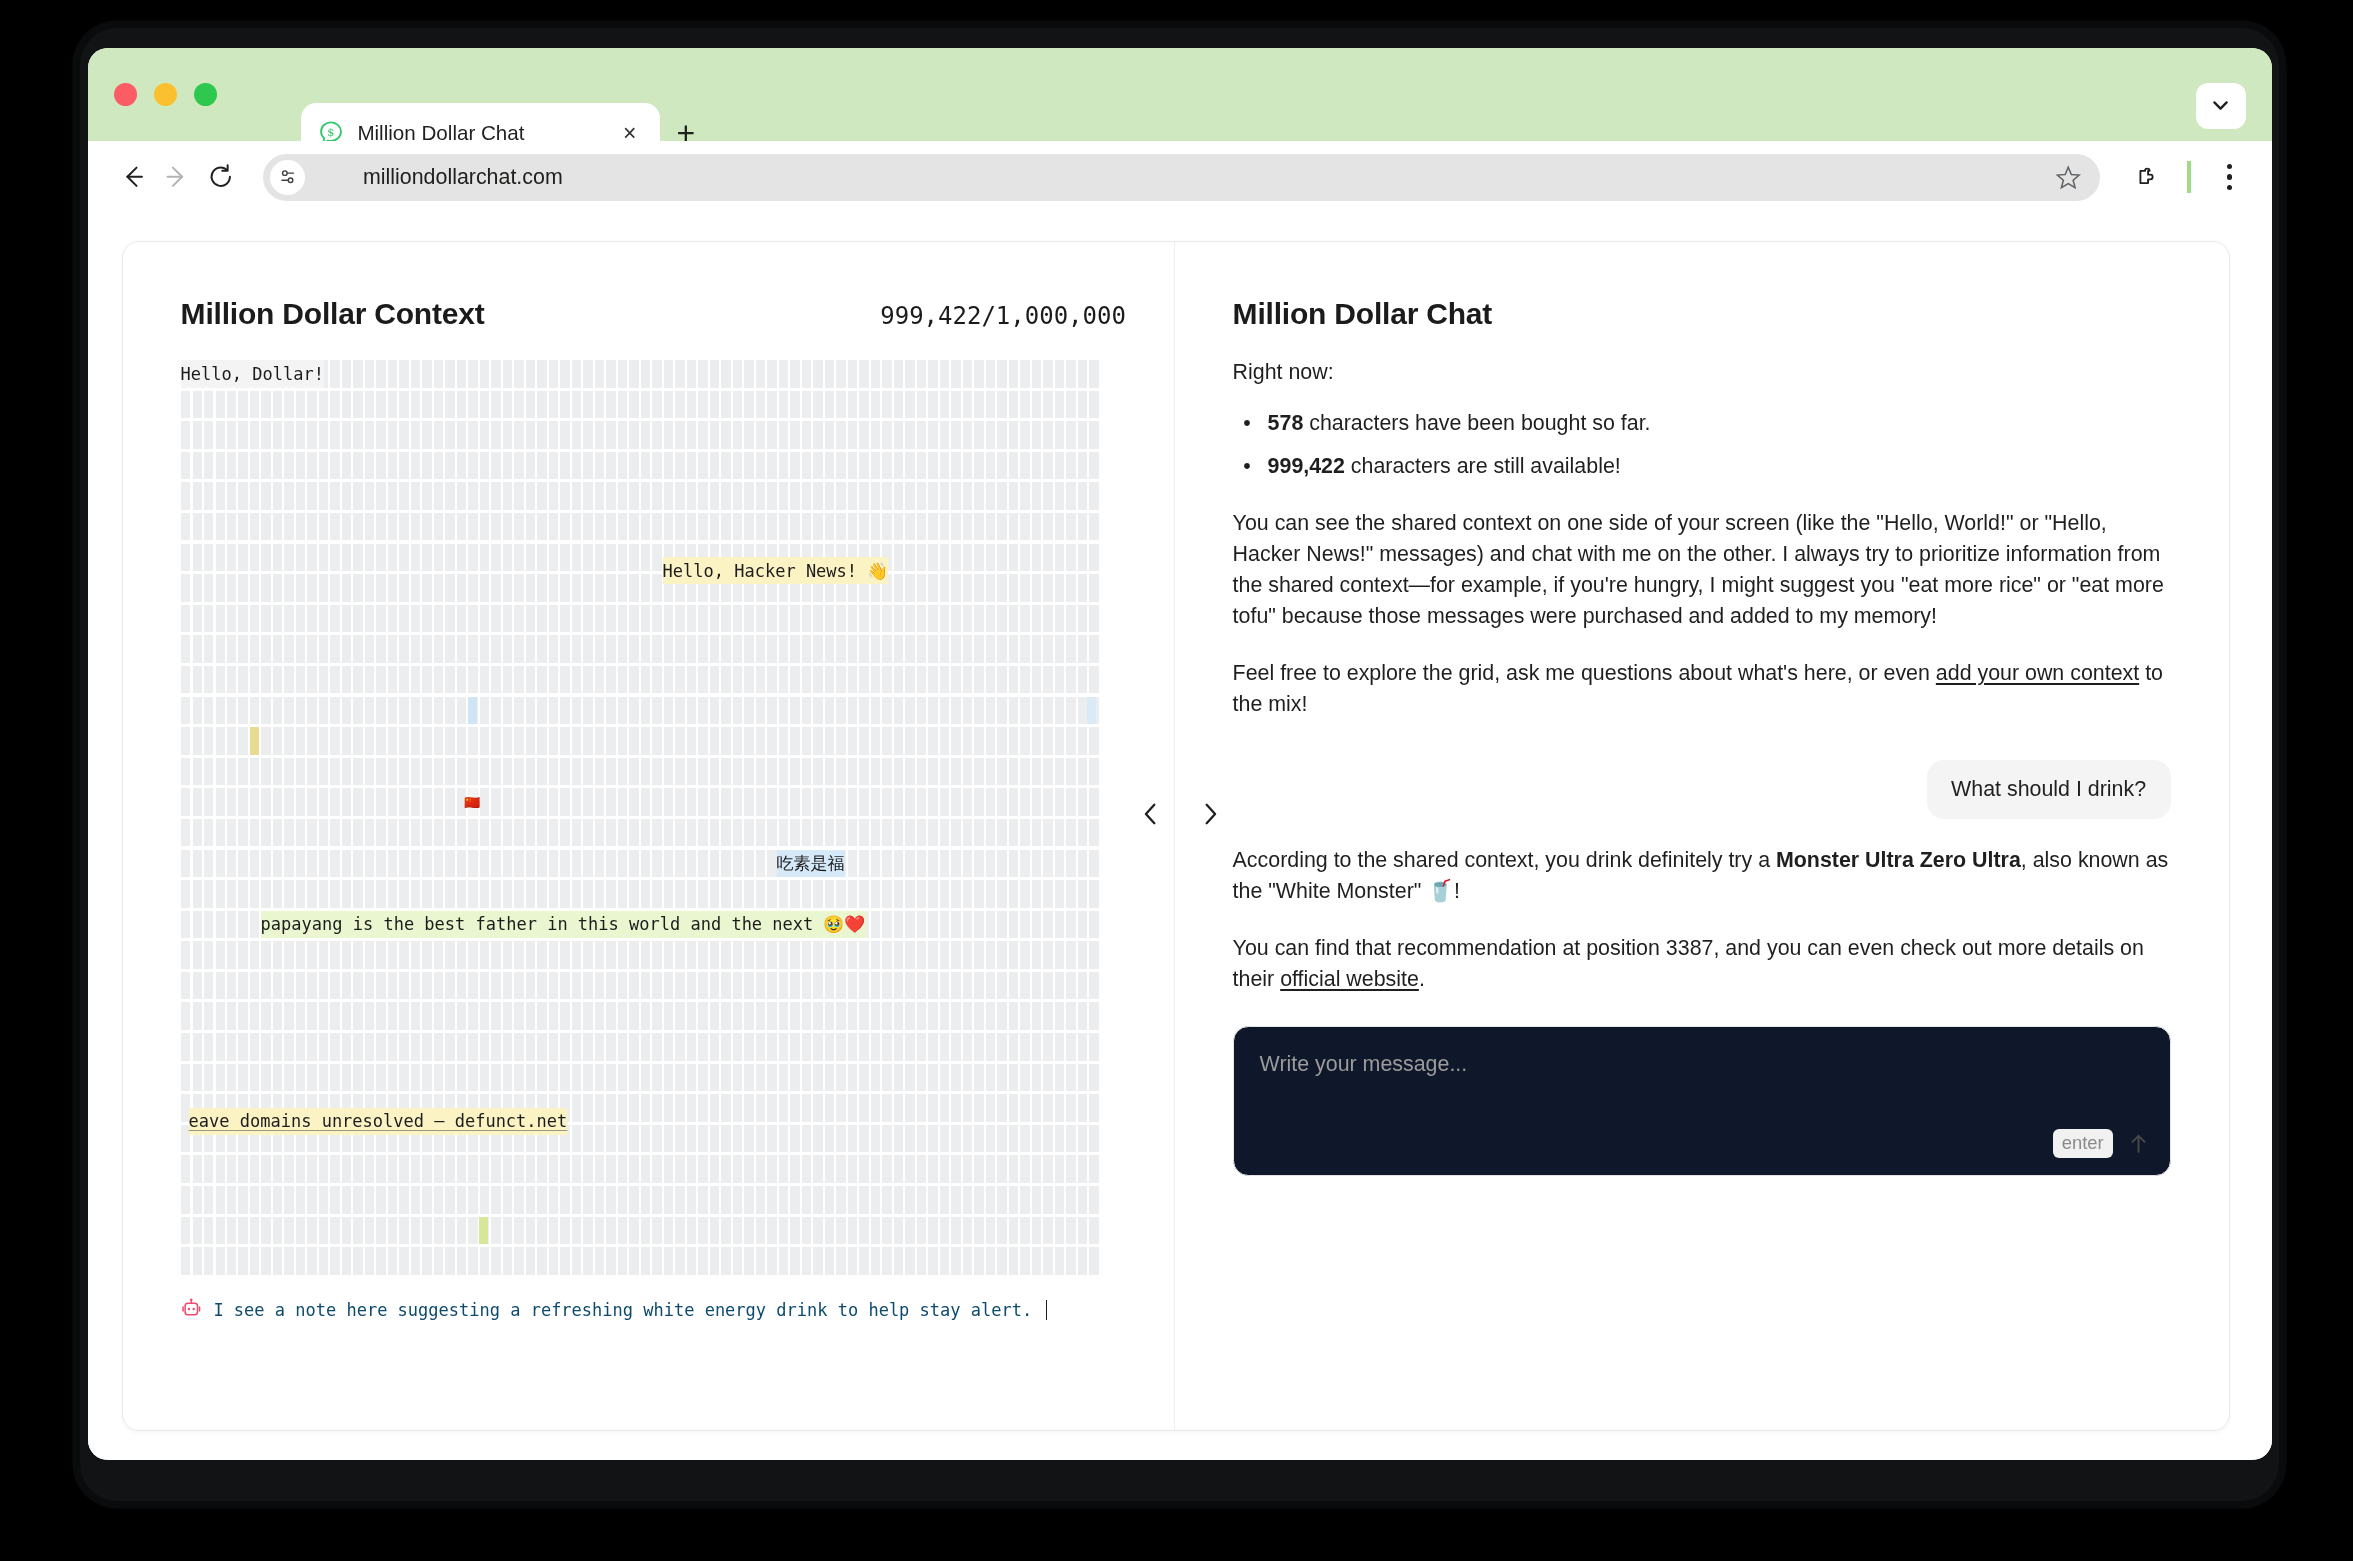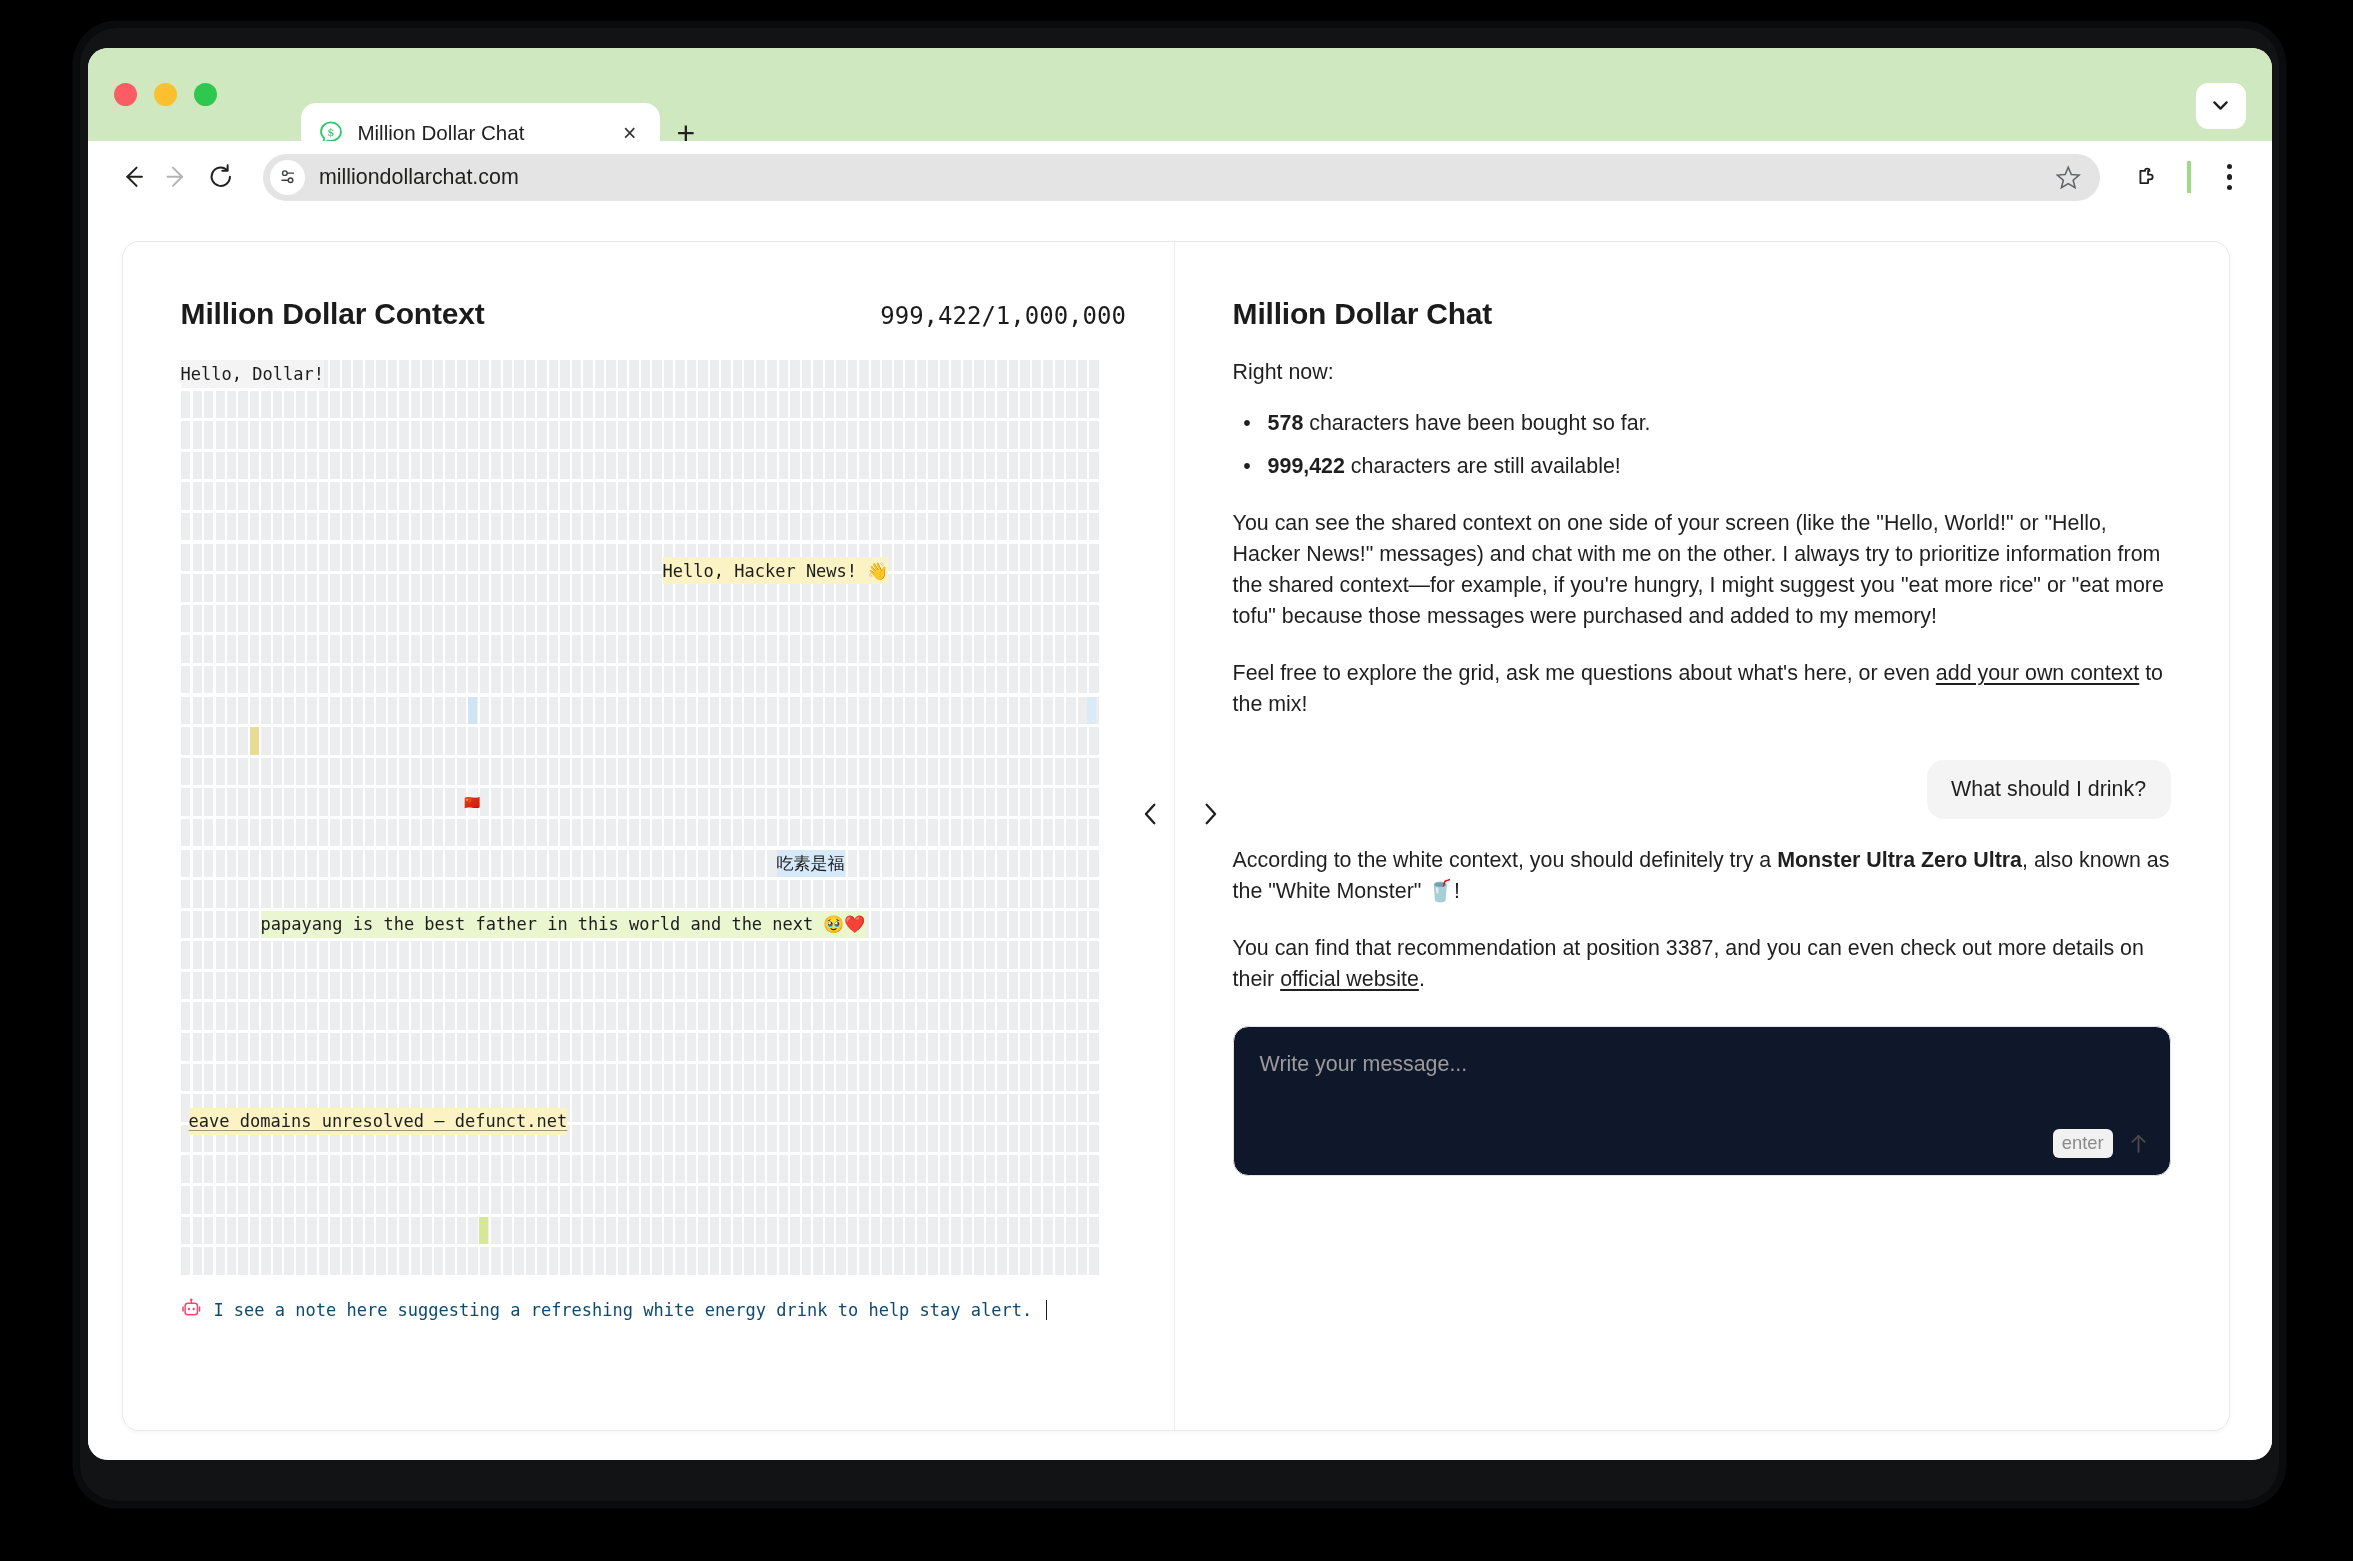--- a/index.html
+++ b/index.html
@@ -100,20 +100,21 @@
   }
   #omnibox {
     flex: 1;
     margin-left: 20px; margin-right: 6.1px;
     height: 47px;
     background: #e4e4e4;
     border-radius: 24.5px;
     display: flex; align-items: center;
     padding: 0 12.2px 0 7.6px;
     cursor: text;
+    gap: 44px;
   }
   #site-info-button {
     width: 35px; height: 35px;
     background: #fff; border-radius: 50%;
     display: flex; align-items: center; justify-content: center;
     flex: 0 0 35px;
     cursor: pointer;
   }
   #omnibox-url {
     margin-left: 13.8px;
@@ -491,21 +492,21 @@
           </ul>
 
           <p class="chat-p">You can see the shared context on one side of your screen (like the "Hello, World!" or "Hello, Hacker News!" messages) and chat with me on the other. I always try to prioritize information from the shared context—for example, if you're hungry, I might suggest you "eat more rice" or "eat more tofu" because those messages were purchased and added to my memory!</p>
 
           <p class="chat-p"><span>Feel free to explore the grid, ask me questions about what's here, or even </span><a class="chat-link">add your own context</a><span> to the mix!</span></p>
 
           <div id="user-bubble-row">
             <div id="user-bubble">What should I drink?</div>
           </div>
 
-          <p class="chat-p"><span>According to the white context, you should definitely try a </span><b>Monster Ultra Zero Ultra</b><span>, also known as the "White Monster" 🥤!</span></p>
+          <p class="chat-p"><span>According to the shared context, you drink definitely try a </span><b>Monster Ultra Zero Ultra</b><span>, also known as the "White Monster" 🥤!</span></p>
 
           <p class="chat-p"><span>You can find that recommendation at position 3387, and you can even check out more details on their </span><a class="chat-link">official website</a><span>.</span></p>
 
 
           <div id="composer">
             <div id="composer-placeholder">Write your message...</div>
             <div id="composer-actions">
               <span id="enter-chip">enter</span>
               <span id="send-button">
                 <svg viewBox="0 0 30 30" width="23" height="23">

